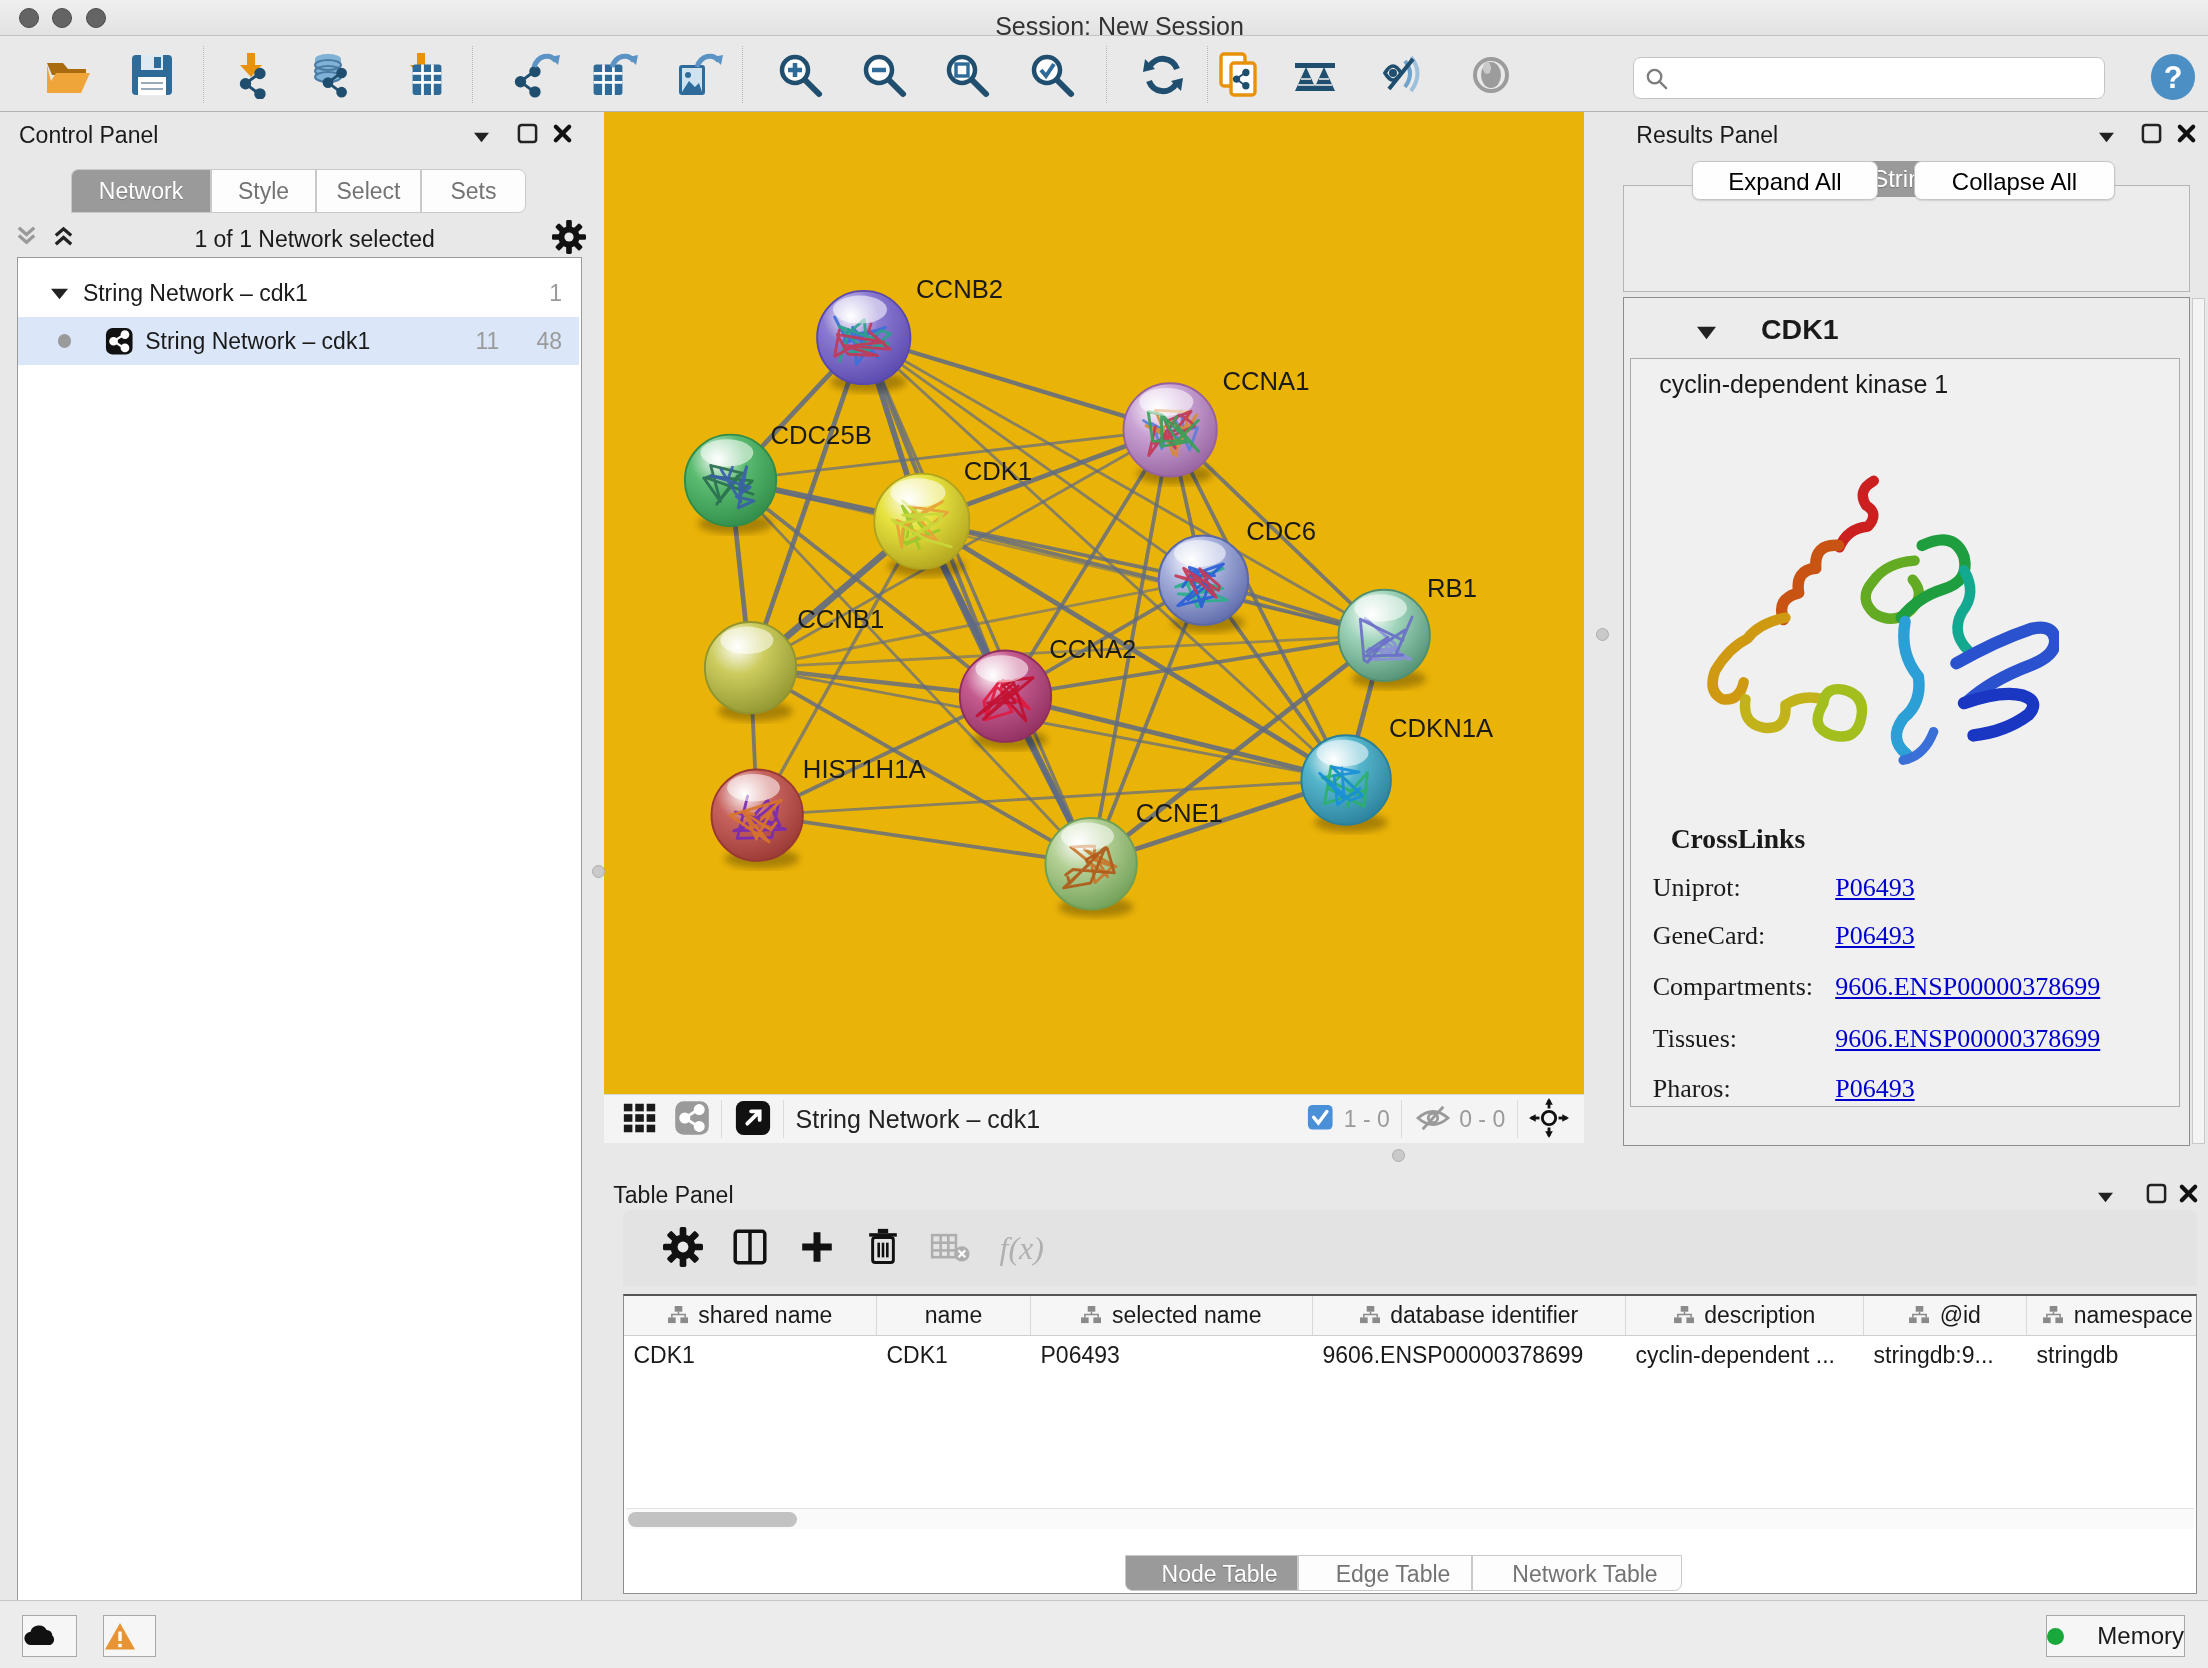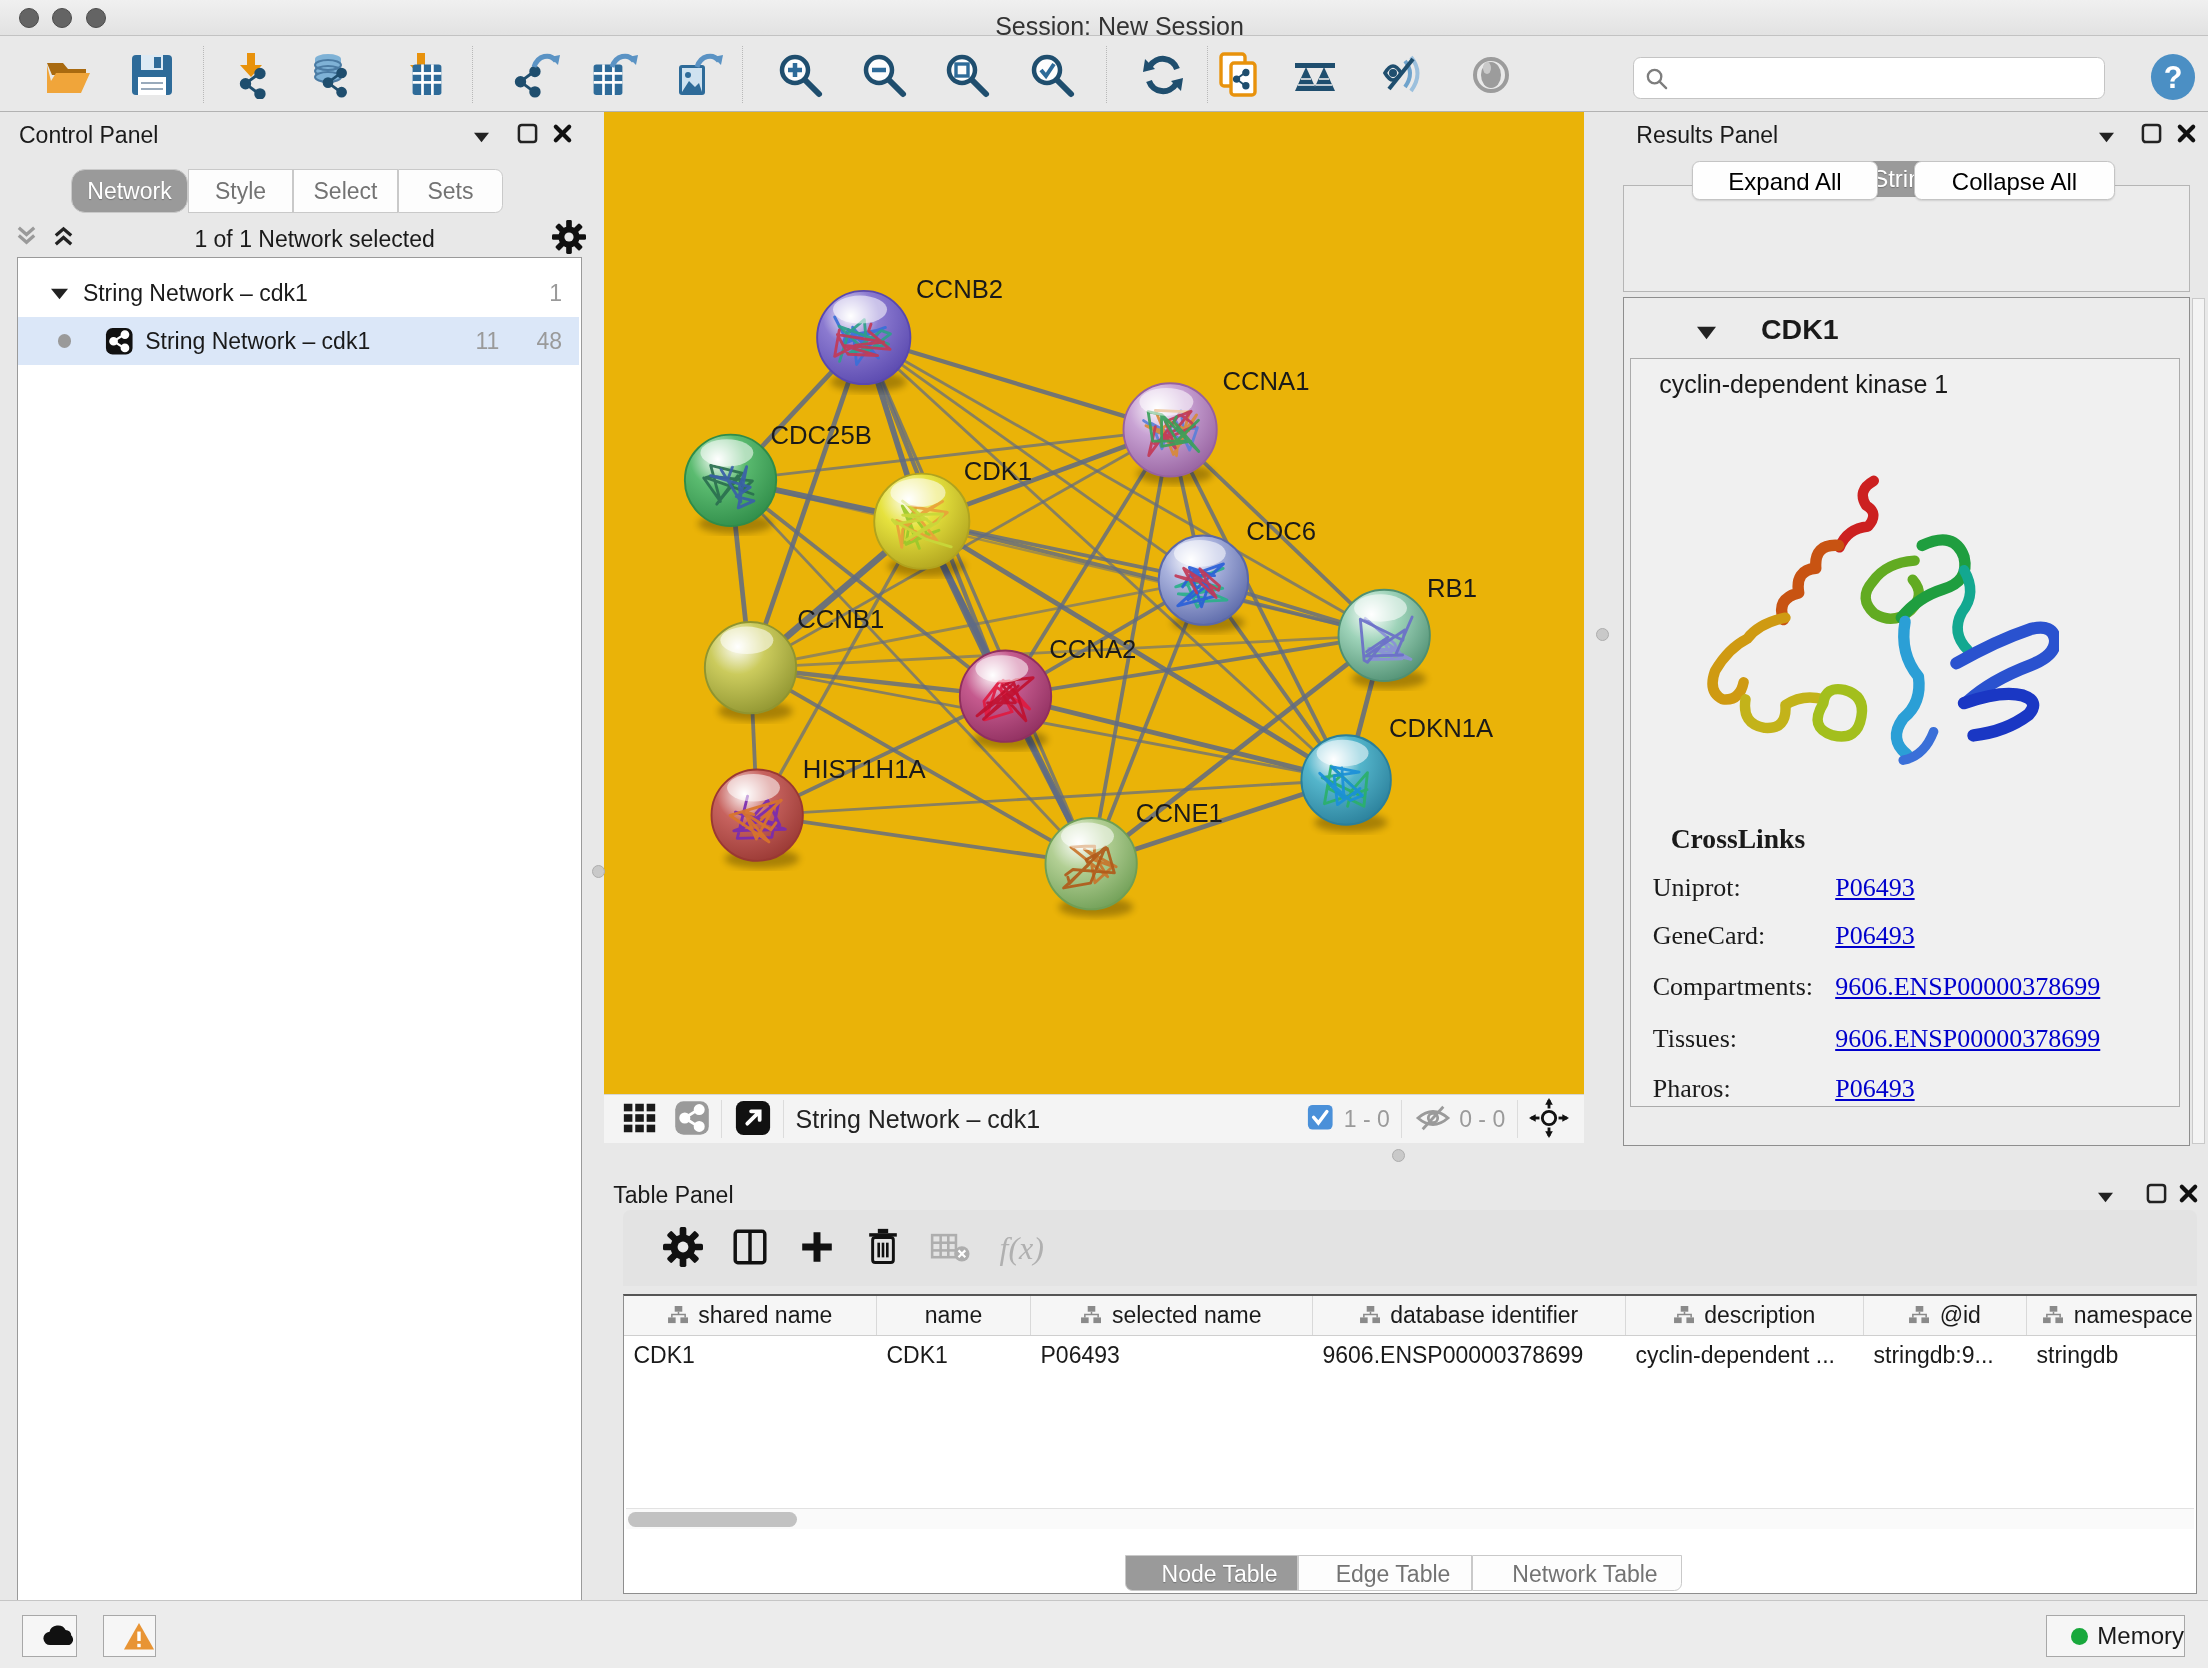--- a/index.html
+++ b/index.html
@@ -70,21 +70,21 @@
   .td{font-size:23px;padding:5.7px 0 0 9.5px;white-space:nowrap;overflow:hidden;flex:none;}
   #tp-hscroll{left:27px;top:329px;width:1568px;height:21px;background:#fafafa;border-top:1px solid #e2e2e2;}
   #tp-thumb{left:1.9px;top:2.9px;width:169px;height:15px;background:#c2c2c2;border-radius:7.6px;}
   #tp-tabs{left:0;top:376px;width:1609px;text-align:center;}
   #tp-tabs .tab{height:36px;line-height:21px;padding-left:16px;}
   #tp-tabs .tab:first-child{border-radius:0 0 0 7.6px;}
   #tp-tabs .tab:last-child{border-radius:0 0 7.6px 0;}
   
   #status-bar{left:0;top:1600px;width:2208px;height:68px;background:#ececec;border-top:1.9px solid #c6c6c6;}
   .sb-btn{position:absolute;top:14.3px;height:42px;background:#f6f6f6;border:1.9px solid #a8a8a8;
-          display:flex;align-items:center;justify-content:flex-end;gap:9.5px;font-size:24px;}
+          display:flex;align-items:center;justify-content:space-between;gap:9.5px;font-size:24px;}
   text{font-family:"Liberation Sans",sans-serif;}
 </style>
 </head>
 <body>
 
 <div id="app">
 
   <div id="titlebar" class="abs">
     <div class="traffic abs" style="left:19px"></div>
     <div class="traffic abs" style="left:52px"></div>
@@ -263,21 +263,21 @@
           <polygon points="4,4 20,4 12,14" fill="#222"></polygon>
         </svg></div>
     <div class="abs" style="left:517px;top:11.4px">
       <svg width="21" height="21" viewBox="0 0 22 22">
           <rect x="2" y="2" width="18" height="18" rx="3" fill="none" stroke="#222" stroke-width="2.6"></rect>
         </svg></div>
     <div class="abs" style="left:552px;top:11.4px">
       <svg width="21" height="21" viewBox="0 0 22 22">
           <path d="M4 4 18 18 M18 4 4 18" stroke="#111" stroke-width="4.4" stroke-linecap="round"></path>
         </svg></div>
-    <div id="cp-tabs" class="abs" style="left:71px;top:57px"><div class="tab active" style="width: 117px; border-radius: 14px;">Network</div><div class="tab" style="width: 105px;">Style</div><div class="tab" style="width: 105px;">Select</div><div class="tab" style="width: 105px;">Sets</div></div>
+    <div id="cp-tabs" class="abs" style="left:71px;top:57px"><div class="tab active" style="width: 140px;">Network</div><div class="tab" style="width: 105px;">Style</div><div class="tab" style="width: 105px;">Select</div><div class="tab" style="width: 105px;">Sets</div></div>
     <div id="cp-bar" class="abs">
       <span style="margin-right:9.5px">
         <svg width="27" height="25" viewBox="0 0 28 26">
             <path d="M6 4 14 11 22 4 M6 12 14 19 22 12" fill="none" stroke="#9a9a9a" stroke-width="3.4"></path>
           </svg></span>
       <span>
         <svg width="27" height="25" viewBox="0 0 28 26">
             <path d="M6 12 14 5 22 12 M6 21 14 14 22 21" fill="none" stroke="#222" stroke-width="3.4"></path>
           </svg></span>
       <span style="flex:1;text-align:center">1 of 1 Network selected</span>

